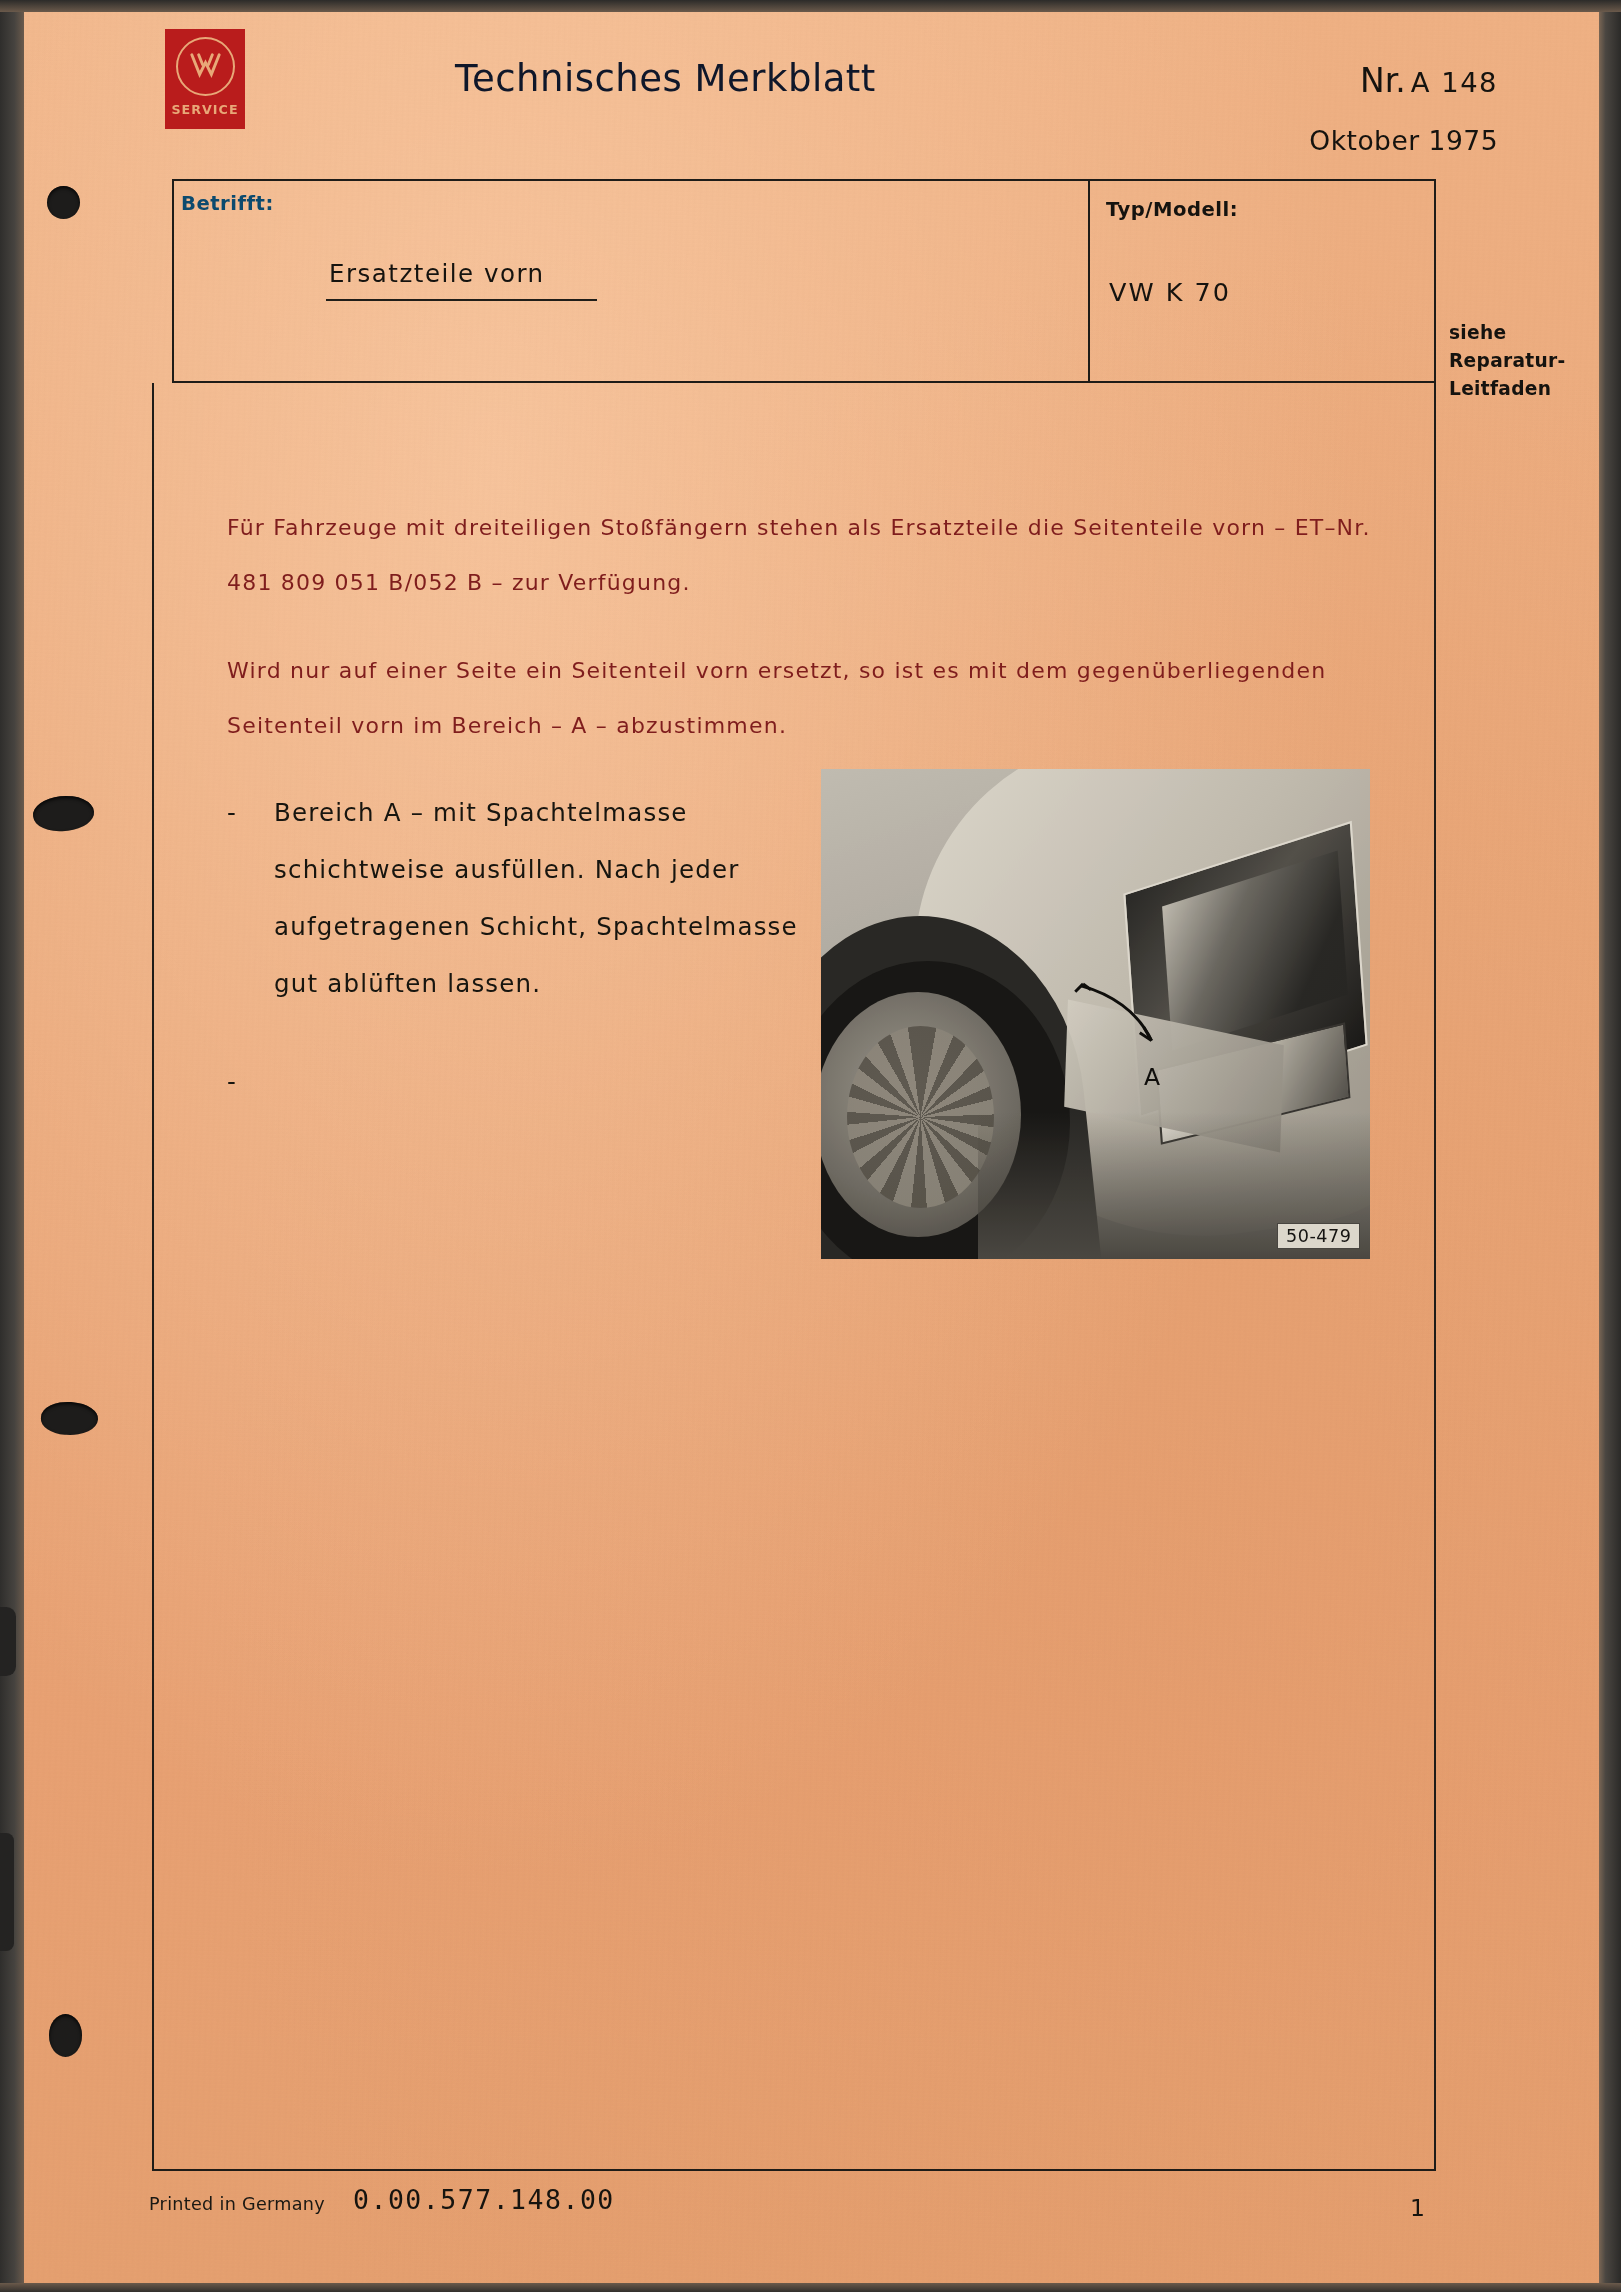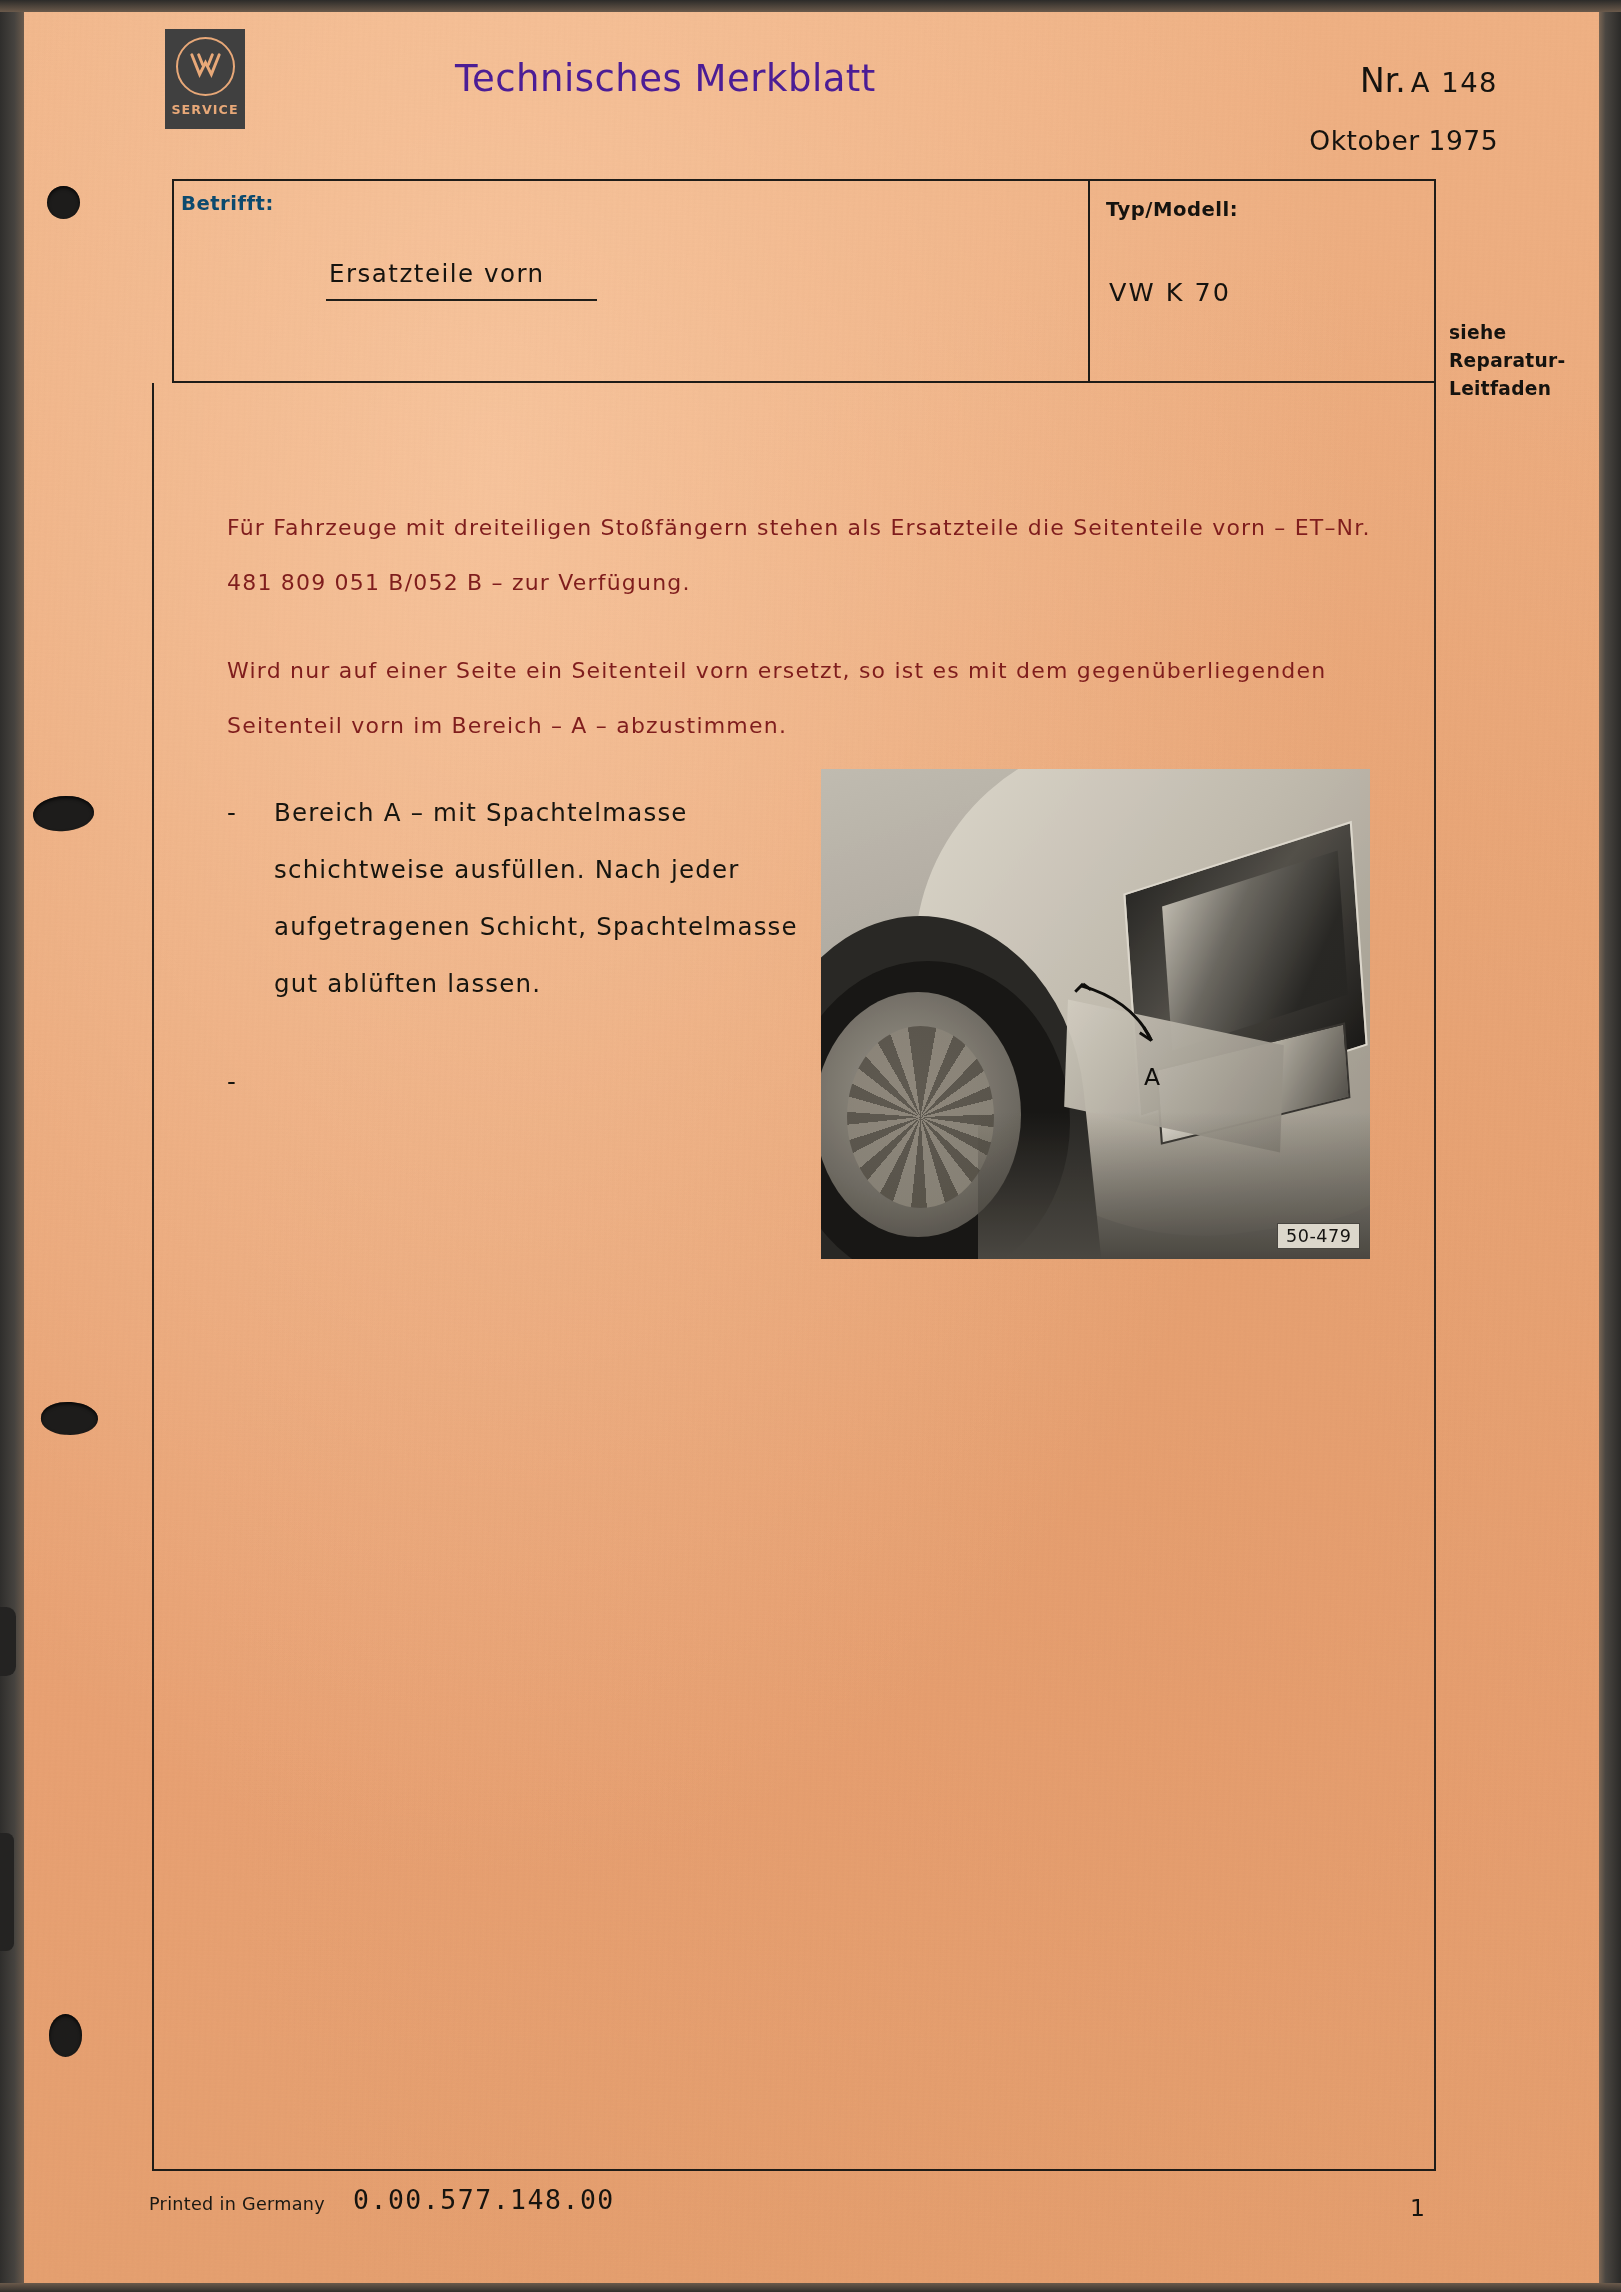--- a/index.html
+++ b/index.html
@@ -73,21 +73,21 @@
     background: #242322;
   }
   .nick.n1 { left: 0px; top: 1607px; width: 15.7px; height: 69px; border-radius: 0 9.8px 9.8px 0;}
   .nick.n2 { left: 0px; top: 1833px; width: 13.7px; height: 118px; border-radius: 0 7.8px 7.8px 0;}
 
   
   .vw-logo {
     position: absolute;
     left: 165px; top: 29px;
     width: 80px; height: 100px;
-    background: #404040;
+    background: #b91c1c;
     display: flex;
     flex-direction: column;
     align-items: center;
     justify-content: flex-start;
     padding-top: 7.8px;
     box-sizing: border-box;
   }
   .vw-circle {
     width: 55px; height: 55px;
     border-radius: 50%;
@@ -103,21 +103,21 @@
     font-weight: bold;
     margin-top: 5.9px;
     font-family: "DejaVu Sans", sans-serif;
   }
   .doc-title {
     position: absolute;
     left: 0; top: 57px;
     width: 1331px;
     text-align: center;
     font-size: 37px;
-    color: #4c1d95;
+    color: #0f172a;
     font-family: "DejaVu Sans", sans-serif;
     letter-spacing: 0.5px;
   }
   .nr-line {
     position: absolute;
     right: 123px; top: 61px;
     text-align: right;
     color: #15130f;
     white-space: nowrap;
   }

